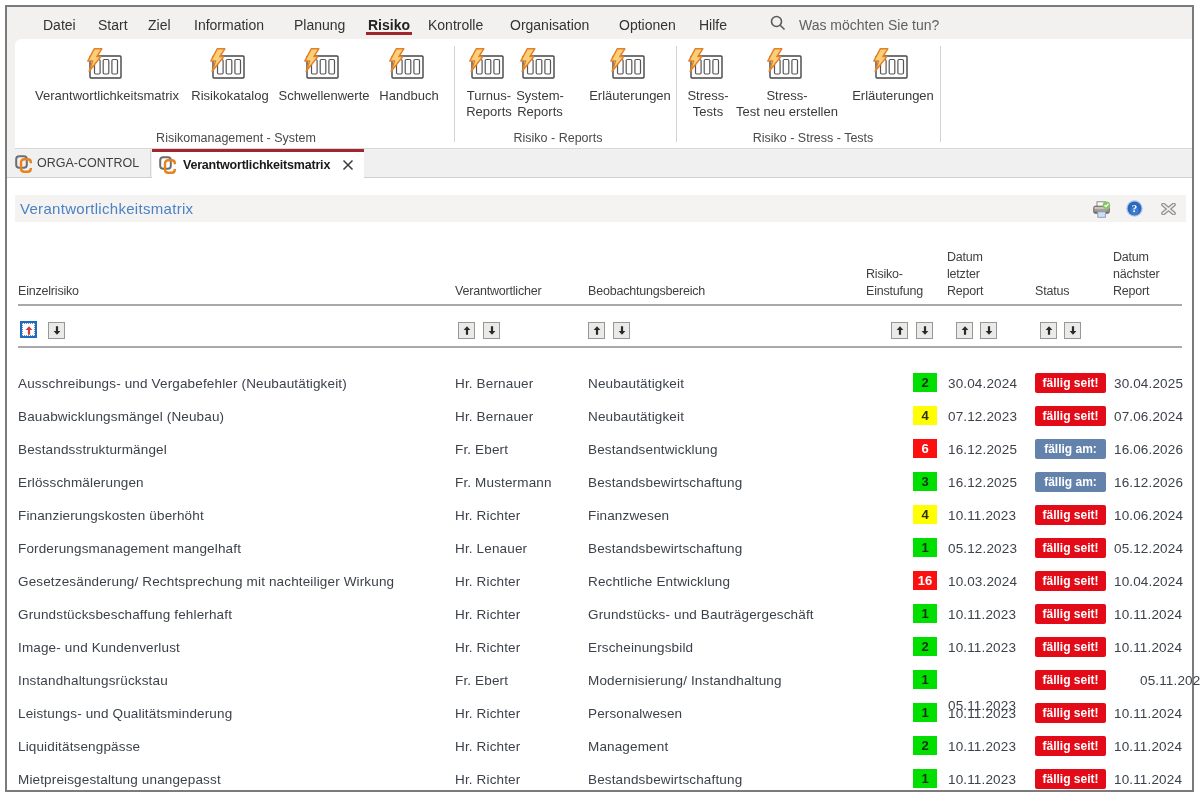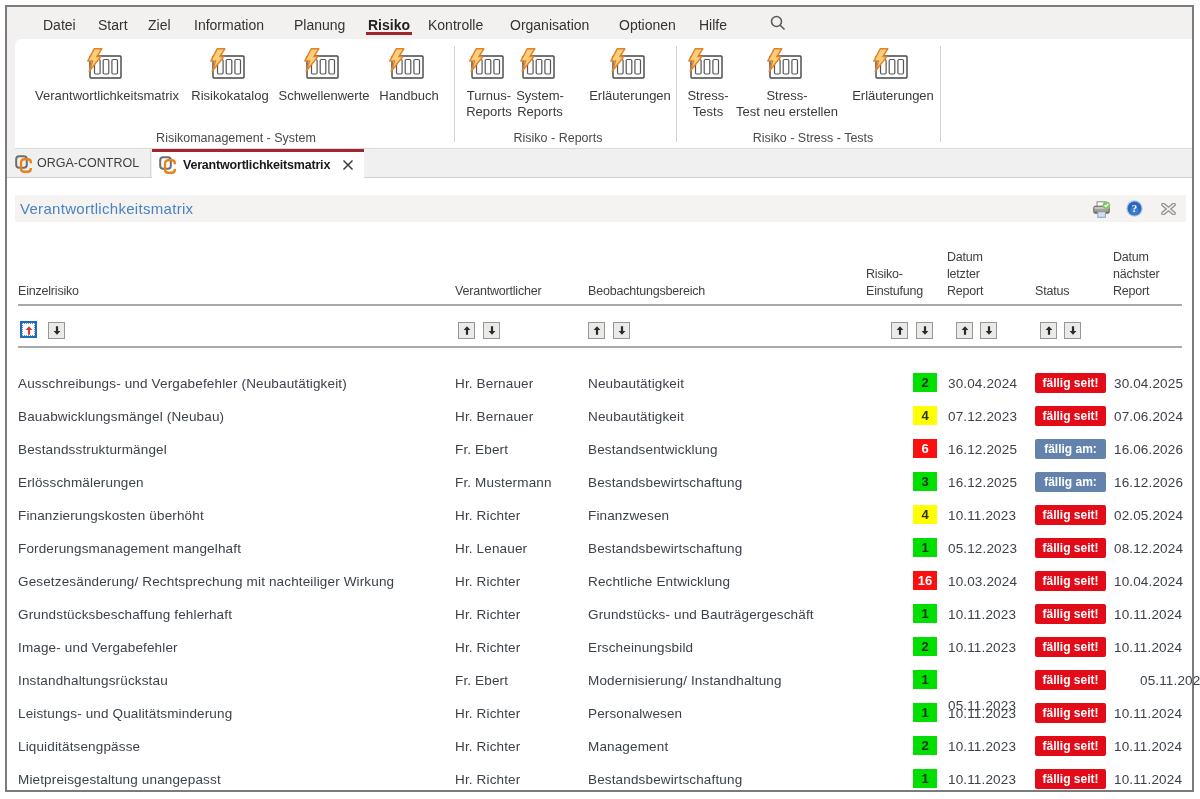--- a/index.html
+++ b/index.html
@@ -57,20 +57,21 @@
   <span class="mi" style="left:272px">Planung</span>
   <span class="mi active" style="left:346px">Risiko<span class="ul"></span></span>
   <span class="mi" style="left:406px">Kontrolle</span>
   <span class="mi" style="left:488px">Organisation</span>
   <span class="mi" style="left:597px">Optionen</span>
   <span class="mi" style="left:677px">Hilfe</span>
   <svg class="abs" style="left:747px;top:7px" width="18" height="18" viewBox="0 0 18 18">
       <circle cx="7.5" cy="7.5" r="5" fill="none" stroke="#5a5a5a" stroke-width="1.6"></circle>
       <line x1="11.2" y1="11.2" x2="15.5" y2="15.5" stroke="#5a5a5a" stroke-width="1.6"></line>
     </svg>
+  <span class="mi searchtxt" style="left:777px">Was möchten Sie tun?</span>
 </div>
 
 <div class="abs ribbon"></div>
 <svg width="0" height="0" style="position:absolute">
   <defs>
     <g id="bicon">
       <rect x="10" y="8" width="31" height="22" fill="#ffffff" stroke="#454545" stroke-width="1.4" rx="1"></rect>
       <rect x="14.5" y="11.5" width="5.6" height="14.5" fill="#fdfdfd" stroke="#565656" stroke-width="1.2" rx="1.2"></rect>
       <rect x="23.2" y="11.5" width="5.6" height="14.5" fill="#fdfdfd" stroke="#565656" stroke-width="1.2" rx="1.2"></rect>
       <rect x="31.9" y="11.5" width="5.6" height="14.5" fill="#fdfdfd" stroke="#565656" stroke-width="1.2" rx="1.2"></rect>
@@ -274,43 +275,43 @@
   <div class="badge bgreen" style="left:913px;top:472px">3</div>
   <div class="cell" style="left:948px;top:475px">16.12.2025</div>
   <div class="status sblue" style="left:1035px;top:472px">fällig am:</div>
   <div class="cell" style="left:1114px;top:475px;width:68px;text-align:left">16.12.2026</div>
   <div class="cell" style="left:18px;top:508px">Finanzierungskosten überhöht</div>
   <div class="cell" style="left:455px;top:508px">Hr. Richter</div>
   <div class="cell" style="left:588px;top:508px">Finanzwesen</div>
   <div class="badge byellow" style="left:913px;top:505px">4</div>
   <div class="cell" style="left:948px;top:508px">10.11.2023</div>
   <div class="status sred" style="left:1035px;top:505px">fällig seit!</div>
-  <div class="cell" style="left:1114px;top:508px;width:68px;text-align:right">02.05.2024</div>
+  <div class="cell" style="left:1114px;top:508px;width:68px;text-align:right">10.06.2024</div>
   <div class="cell" style="left:18px;top:541px">Forderungsmanagement mangelhaft</div>
   <div class="cell" style="left:455px;top:541px">Hr. Lenauer</div>
   <div class="cell" style="left:588px;top:541px">Bestandsbewirtschaftung</div>
   <div class="badge bgreen" style="left:913px;top:538px">1</div>
   <div class="cell" style="left:948px;top:541px">05.12.2023</div>
   <div class="status sred" style="left:1035px;top:538px">fällig seit!</div>
-  <div class="cell" style="left:1114px;top:541px;width:68px;text-align:right">08.12.2024</div>
+  <div class="cell" style="left:1114px;top:541px;width:68px;text-align:right">05.12.2024</div>
   <div class="cell" style="left:18px;top:574px">Gesetzesänderung/ Rechtsprechung mit nachteiliger Wirkung</div>
   <div class="cell" style="left:455px;top:574px">Hr. Richter</div>
   <div class="cell" style="left:588px;top:574px">Rechtliche Entwicklung</div>
   <div class="badge bred" style="left:913px;top:571px">16</div>
   <div class="cell" style="left:948px;top:574px">10.03.2024</div>
   <div class="status sred" style="left:1035px;top:571px">fällig seit!</div>
   <div class="cell" style="left:1114px;top:574px;width:68px;text-align:right">10.04.2024</div>
   <div class="cell" style="left:18px;top:607px">Grundstücksbeschaffung fehlerhaft</div>
   <div class="cell" style="left:455px;top:607px">Hr. Richter</div>
   <div class="cell" style="left:588px;top:607px">Grundstücks- und Bauträgergeschäft</div>
   <div class="badge bgreen" style="left:913px;top:604px">1</div>
   <div class="cell" style="left:948px;top:607px">10.11.2023</div>
   <div class="status sred" style="left:1035px;top:604px">fällig seit!</div>
   <div class="cell" style="left:1114px;top:607px;width:68px;text-align:right">10.11.2024</div>
-  <div class="cell" style="left:18px;top:640px">Image- und Vergabefehler</div>
+  <div class="cell" style="left:18px;top:640px">Image- und Kundenverlust</div>
   <div class="cell" style="left:455px;top:640px">Hr. Richter</div>
   <div class="cell" style="left:588px;top:640px">Erscheinungsbild</div>
   <div class="badge bgreen" style="left:913px;top:637px">2</div>
   <div class="cell" style="left:948px;top:640px">10.11.2023</div>
   <div class="status sred" style="left:1035px;top:637px">fällig seit!</div>
   <div class="cell" style="left:1114px;top:640px;width:68px;text-align:right">10.11.2024</div>
   <div class="cell" style="left:18px;top:673px">Instandhaltungsrückstau</div>
   <div class="cell" style="left:455px;top:673px">Fr. Ebert</div>
   <div class="cell" style="left:588px;top:673px">Modernisierung/ Instandhaltung</div>
   <div class="badge bgreen" style="left:913px;top:670px">1</div>

